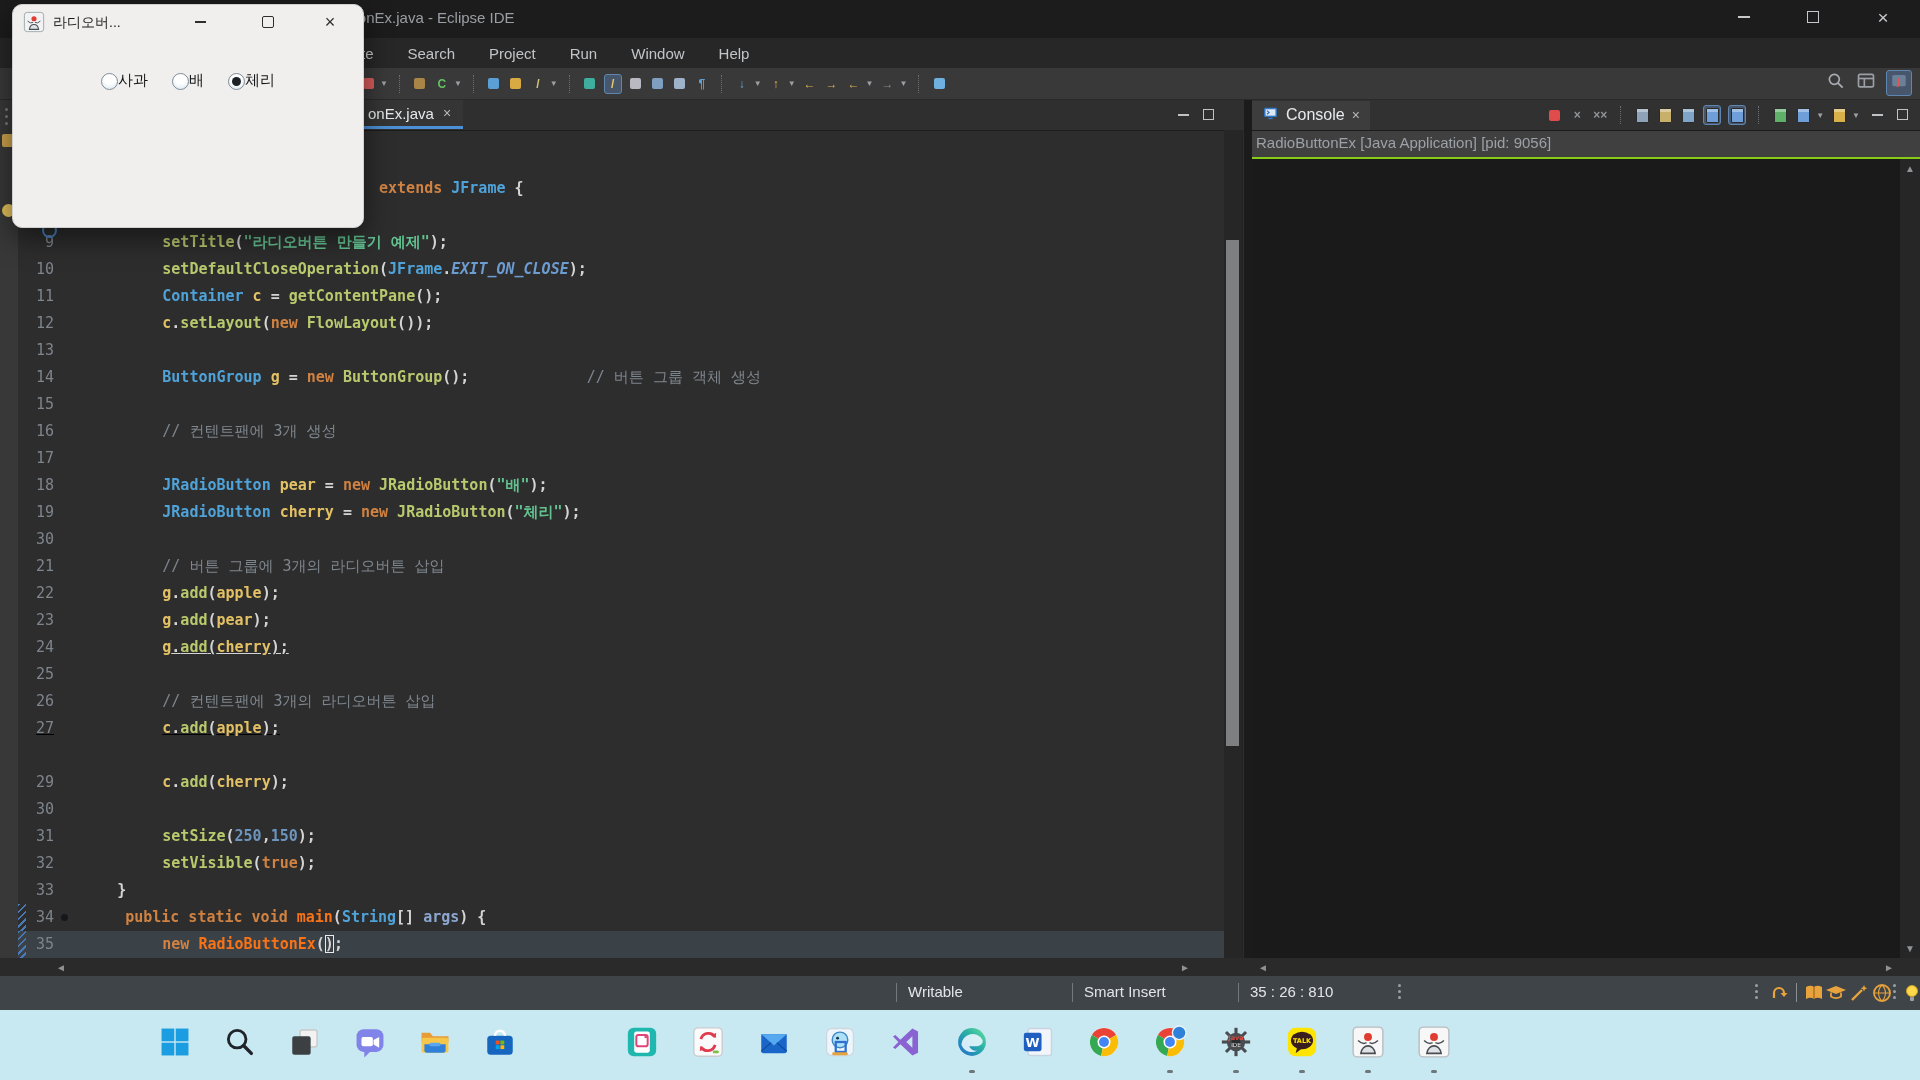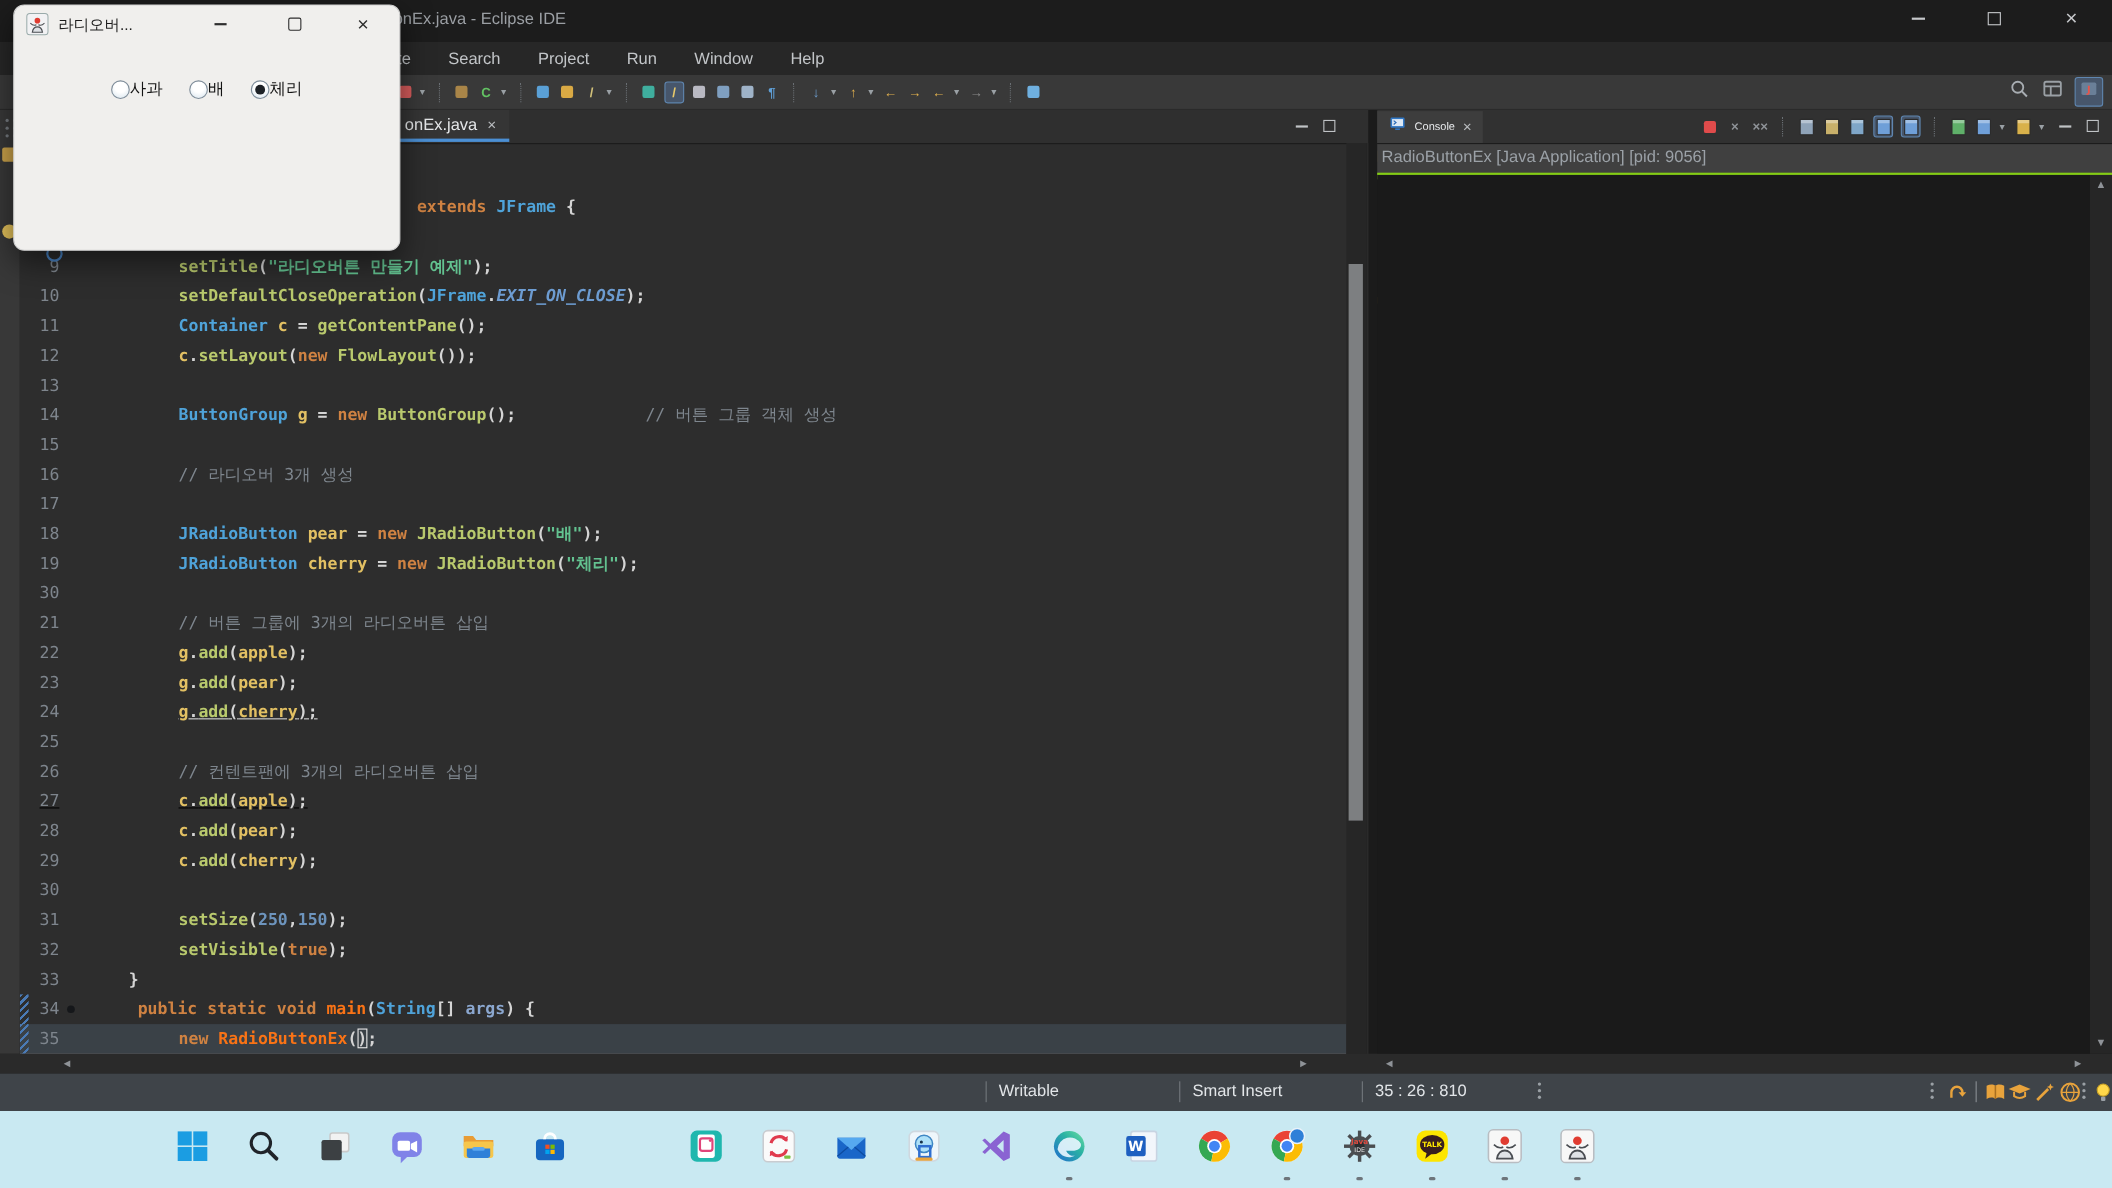--- a/index.html
+++ b/index.html
@@ -48,21 +48,21 @@
   .tk-cur{outline:1.6px solid #eaeaea;outline-offset:-1px;}
   #vscroll{left:1206px;top:30px;width:18px;height:828px;background:#262626;}
   #vthumb{left:2px;top:110px;width:13px;height:506px;background:#7d7f81;}
   #ruler{left:1224px;top:30px;width:20px;height:828px;background:#2e2e2e;border-left:1px solid #232323;}
   .marker{background:#e2b73e;position:absolute;}
   
   #sash{left:1244px;top:0;width:8px;height:858px;background:#1b1b1b;}
   #console{left:1252px;top:0;width:668px;height:858px;background:#1a1a1a;}
   #ctabstrip{left:0;top:0;width:668px;height:30px;background:#313131;border-bottom:1px solid #1c1c1c;display:flex;align-items:center;}
   #ctab{display:flex;align-items:center;gap:7px;height:29px;padding:0 10px;background:#3d3d3d;}
-  #ctab .lbl{color:#e8eaec;font-size:10px;text-align:center;}
+  #ctab .lbl{color:#e8eaec;font-size:16px;text-align:center;}
   #ctab .cls{color:#b7babd;font-size:14px;}
   #ctoolbar{position:absolute;right:60px;top:0;height:30px;display:flex;align-items:center;gap:7px;}
   .ci{display:inline-flex;align-items:center;justify-content:center;min-width:16px;height:18px;border-radius:3px;font-size:12px;font-weight:bold;}
   .ci.boxed{border:1px solid #5f86b0;background:#47566b;}
   .cidoc{width:11px;height:13px;border-radius:1px;}
   #cheadrow{left:0;top:31px;width:668px;height:26px;background:#404040;border-bottom:6px solid #84cc16;}
   #chead{padding:3px 0 0 4px;color:#9ba1a7;font-size:15px;white-space:nowrap;}
   #cbody{left:0;top:59px;width:648px;height:799px;background:#1a1a1a;}
   #cvscroll{left:648px;top:59px;width:20px;height:799px;background:#262626;}
   .scrarrow{color:#8f9398;font-size:10px;position:absolute;}
@@ -270,21 +270,21 @@
             <span class="ctext" style="padding-left: 10ch;"><span class="tk-t">ButtonGroup</span><span class="tk-p"> </span><span class="tk-v">g</span><span class="tk-p"> = </span><span class="tk-k">new</span><span class="tk-p"> </span><span class="tk-m">ButtonGroup</span><span class="tk-p">();</span><span class="tk-c">             // 버튼 그룹 객체 생성</span></span>
           </div>
           <div class="crow" style="top: 261px;">
             <span class="rangecol"></span>
             <span class="lnum">15</span>
             <span class="ctext" style="padding-left: 0ch;"></span>
           </div>
           <div class="crow" style="top: 288px;">
             <span class="rangecol"></span>
             <span class="lnum">16</span>
-            <span class="ctext" style="padding-left: 10ch;"><span class="tk-c">// 라디오버 3개 생성</span></span>
+            <span class="ctext" style="padding-left: 10ch;"><span class="tk-c">// 컨텐트팬에 3개 생성</span></span>
           </div>
           <div class="crow" style="top: 315px;">
             <span class="rangecol"></span>
             <span class="lnum">17</span>
           </div>
           <div class="crow" style="top: 342px;">
             <span class="rangecol"></span>
             <span class="lnum">18</span>
             <span class="ctext" style="padding-left: 10ch;"><span class="tk-t">JRadioButton</span><span class="tk-p"> </span><span class="tk-v">pear</span><span class="tk-p"> = </span><span class="tk-k">new</span><span class="tk-p"> </span><span class="tk-m">JRadioButton</span><span class="tk-p">(</span><span class="tk-s">"배"</span><span class="tk-p">);</span></span>
           </div>
@@ -325,25 +325,20 @@
           </div>
           <div class="crow" style="top: 558px;">
             <span class="rangecol"></span>
             <span class="lnum">26</span>
             <span class="ctext" style="padding-left: 10ch;"><span class="tk-c">// 컨텐트팬에 3개의 라디오버튼 삽입</span></span>
           </div>
           <div class="crow" style="top: 585px; text-decoration: underline;">
             <span class="rangecol"></span>
             <span class="lnum">27</span>
             <span class="ctext" style="padding-left: 10ch;"><span class="tk-v">c</span><span class="tk-p">.</span><span class="tk-m">add</span><span class="tk-p">(</span><span class="tk-v">apple</span><span class="tk-p">);</span></span>
-          </div>
-          <div class="crow" style="top: 612px;">
-            <span class="rangecol"></span>
-            <span class="lnum">28</span>
-            <span class="ctext" style="padding-left: 10ch;"><span class="tk-v">c</span><span class="tk-p">.</span><span class="tk-m">add</span><span class="tk-p">(</span><span class="tk-v">pear</span><span class="tk-p">);</span></span>
           </div>
           <div class="crow" style="top: 639px;">
             <span class="rangecol"></span>
             <span class="lnum">29</span>
             <span class="ctext" style="padding-left: 10ch;"><span class="tk-v">c</span><span class="tk-p">.</span><span class="tk-m">add</span><span class="tk-p">(</span><span class="tk-v">cherry</span><span class="tk-p">);</span></span>
           </div>
           <div class="crow" style="top: 666px;">
             <span class="rangecol"></span>
             <span class="lnum">30</span>
             <span class="ctext" style="padding-left: 0ch;"></span>

